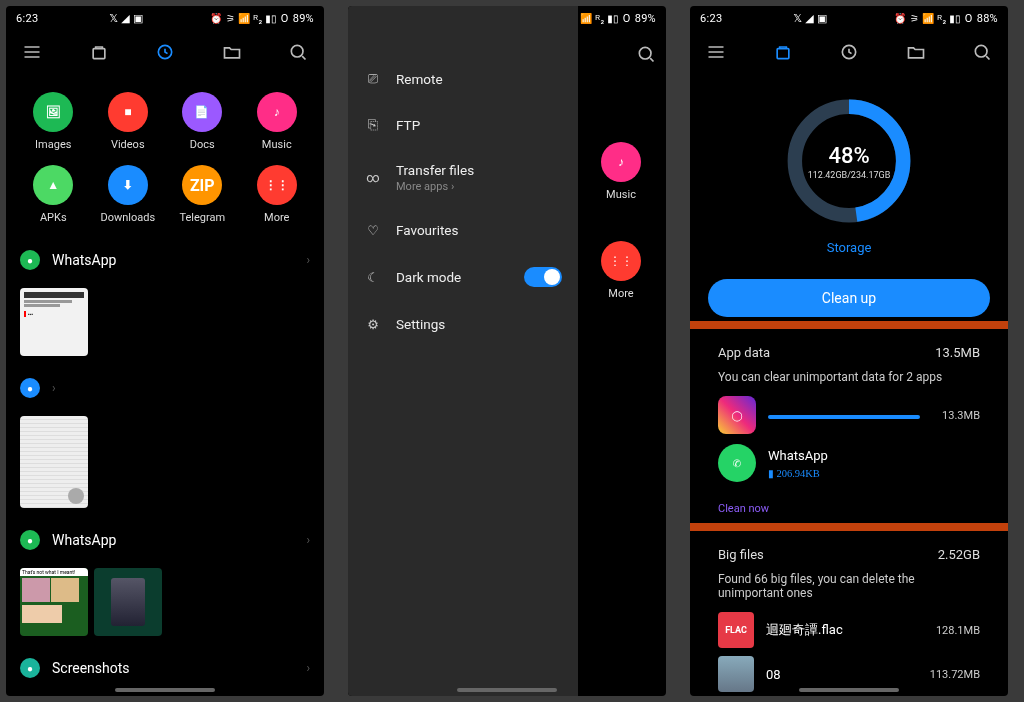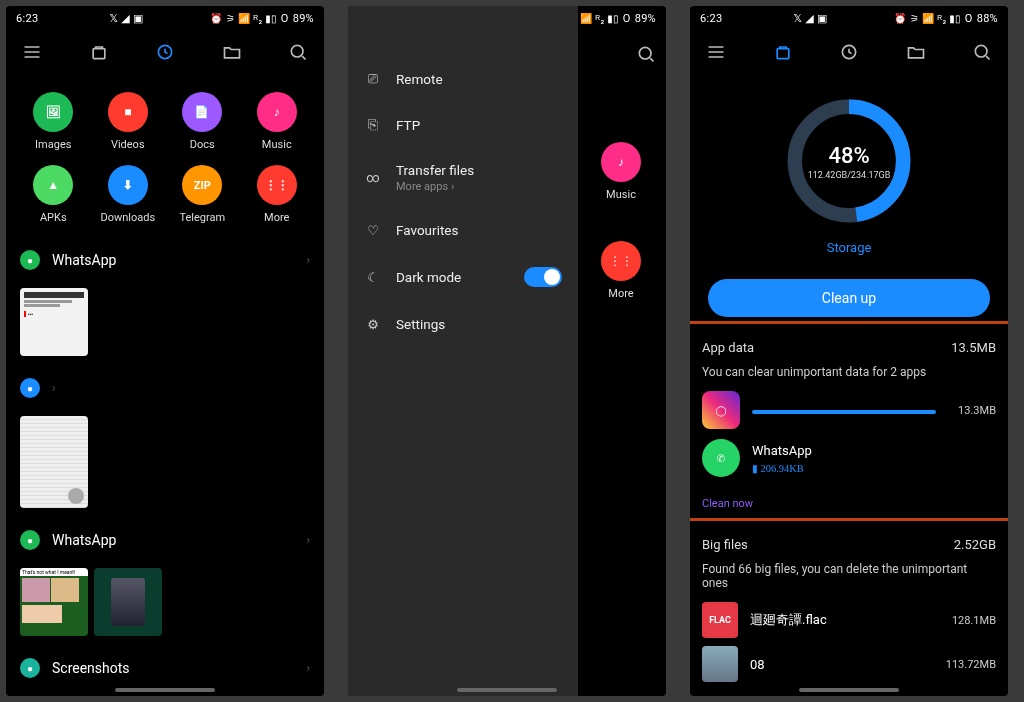--- a/index.html
+++ b/index.html
@@ -51,21 +51,21 @@
 
   
   .ring-wrap { display:flex; flex-direction:column; align-items:center; padding:22px 0 8px; }
   .ring { width:130px; height:130px; position:relative; }
   .ring svg { width:100%; height:100%; transform:rotate(-90deg); }
   .ring-center { position:absolute; inset:0; display:flex; flex-direction:column; align-items:center; justify-content:center; }
   .ring-center .pct { font-size:22px; font-weight:500; }
   .ring-center .sub { font-size:9px; color:#ddd; margin-top:2px; }
   .storage-lbl { color:#1a8cff; margin-top:14px; font-size:13px; }
   .cleanup-btn { margin:16px 18px 4px; background:#1a8cff; color:#fff; text-align:center; padding:11px; border-radius:20px; font-size:14px; cursor:pointer; }
-  .section { padding:16px 12px 4px; border-top:3px solid #c2410c; }
+  .section { padding:16px 28px 4px; border-top:8px solid #c2410c; }
   .section .sec-head { display:flex; justify-content:space-between; font-size:13px; color:#ddd; margin-bottom:10px; }
   .section .sec-desc { font-size:12px; color:#ccc; margin-bottom:12px; }
   .app-row { display:flex; align-items:center; gap:12px; margin:10px 0; }
   .app-ico { width:38px; height:38px; border-radius:8px; display:flex; align-items:center; justify-content:center; font-size:10px; color:#fff; }
   .app-ico.ig { background:linear-gradient(45deg,#f9ce34,#ee2a7b,#6228d7); }
   .app-ico.wa { background:#25d366; border-radius:50%; }
   .app-info { flex:1; }
   .app-info .name { font-size:13px; }
   .app-info .bar { height:4px; background:#1a8cff; border-radius:2px; margin-top:6px; width:90%; }
   .app-info .size { font-size:10.5px; color:#1a8cff; margin-top:4px;font-family:Liberation Serif, serif; }
@@ -152,21 +152,21 @@
        <div class="lbl">APKs</div>
      </div>
       <div class="cat">
        <div class="bubble c-blue">
           <span style="font-size:12px;font-weight:bold;">⬇</span>
         </div>
        <div class="lbl">Downloads</div>
      </div>
       <div class="cat">
        <div class="bubble c-orange">
-          <span style="font-size:11px;font-weight:bold;">ZIP</span>
+          <span style="font-size:16px;font-weight:bold;">ZIP</span>
         </div>
        <div class="lbl">Telegram</div>
      </div>
       <div class="cat">
        <div class="bubble c-red2">
           <span style="font-size:12px;font-weight:bold;">⋮⋮</span>
         </div>
        <div class="lbl">More</div>
      </div>
     </div>

